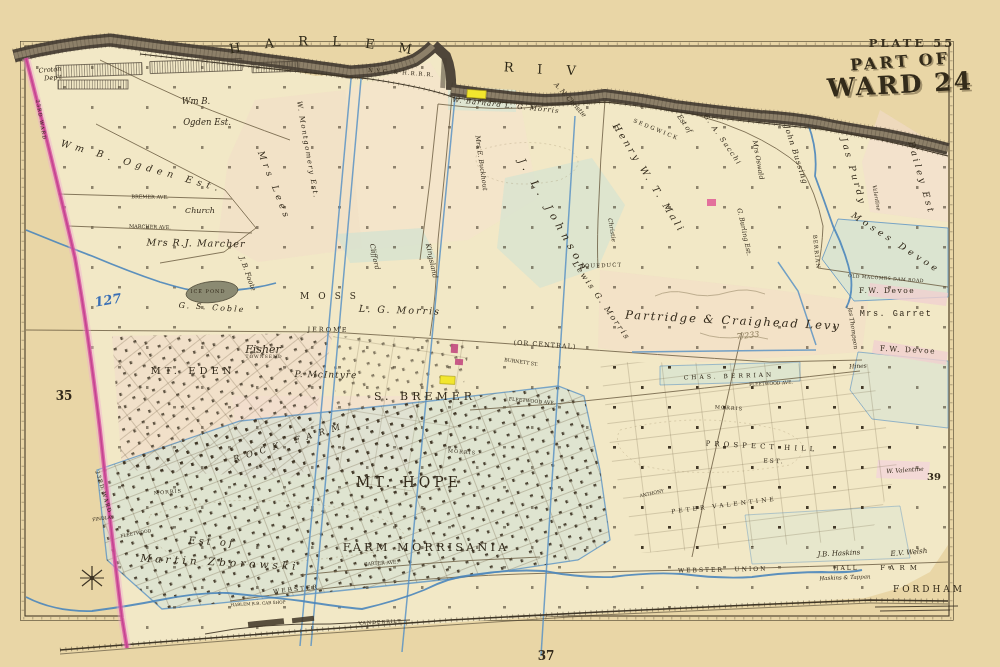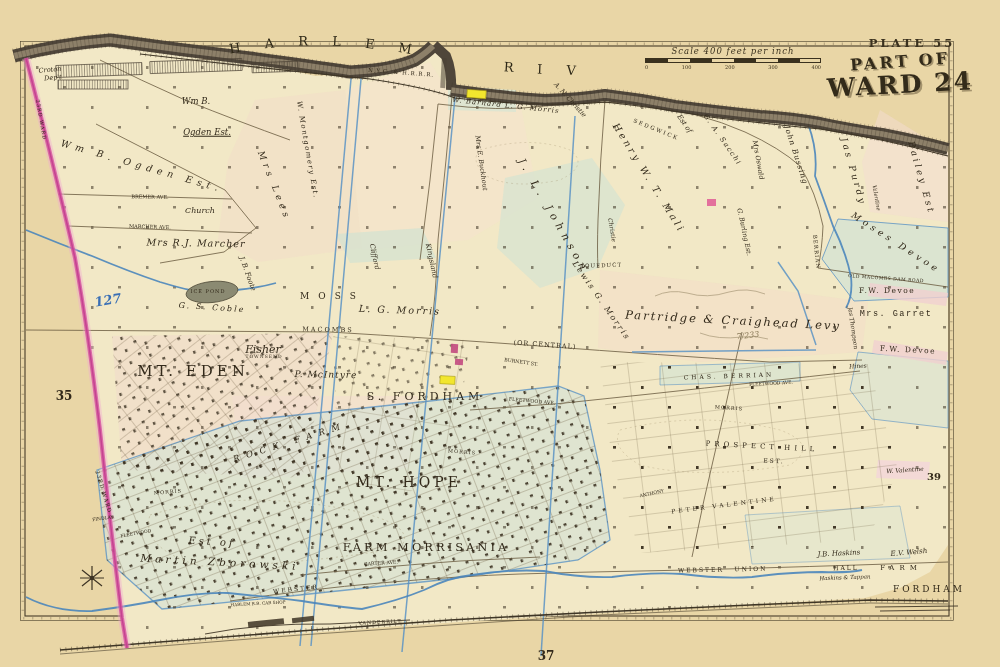--- a/index.html
+++ b/index.html
@@ -200,48 +200,48 @@
   <text font-family="DejaVu Serif,serif" font-size="13" letter-spacing="24" word-spacing="42" fill="#2e2817">
     <textPath href="#riverLabelPath">HARLEM RIVER</textPath>
   </text>
   <text x="368" y="72" font-family="DejaVu Serif,serif" font-size="5.5" letter-spacing="1" fill="#32291a" transform="rotate(4 368 72)">N.Y.C. &amp; H.R.R.R.</text>
 </svg>
 
 <div id="label-layer">
       <span class="lbl it" style="left: 50px; top: 70px; font-size: 6.5px; transform: translate(-50%, -50%) rotate(-5deg);">Croton</span>
       <span class="lbl it" style="left: 53px; top: 78px; font-size: 6.5px; transform: translate(-50%, -50%) rotate(-5deg);">Dep't</span>
       <span class="lbl it" style="left: 196px; top: 101px; font-size: 8.5px; transform: translate(-50%, -50%) rotate(0deg);">Wm B.</span>
-      <span class="lbl it" style="left: 207px; top: 132px; font-size: 8.5px; transform: translate(-50%, -50%) rotate(0deg); text-decoration: underline;">Ogden Est.</span>
+      <span class="lbl it" style="left: 207px; top: 122px; font-size: 8.5px; transform: translate(-50%, -50%) rotate(0deg);">Ogden Est.</span>
       <span class="lbl it" style="left: 142px; top: 166px; font-size: 9.5px; letter-spacing: 5px; transform: translate(-50%, -50%) rotate(16deg);">Wm B. Ogden Est.</span>
       <span class="lbl it" style="left: 274px; top: 186px; font-size: 9px; letter-spacing: 4px; transform: translate(-50%, -50%) rotate(68deg);">Mrs Lees</span>
       <span class="lbl it" style="left: 307px; top: 150px; font-size: 7px; letter-spacing: 1.5px; transform: translate(-50%, -50%) rotate(80deg);">W. Montgomery Est.</span>
       <span class="lbl it" style="left: 200px; top: 211px; font-size: 8px; transform: translate(-50%, -50%) rotate(0deg);">Church</span>
       <span class="lbl" style="left: 150px; top: 197px; font-size: 5px; transform: translate(-50%, -50%) rotate(1deg);">BREMER AVE.</span>
       <span class="lbl" style="left: 150px; top: 227px; font-size: 5px; transform: translate(-50%, -50%) rotate(2deg);">MARCHER AVE.</span>
       <span class="lbl it" style="left: 196px; top: 243px; font-size: 9.5px; letter-spacing: 1px; transform: translate(-50%, -50%) rotate(1deg);">Mrs R.J. Marcher</span>
       <span class="lbl blue" style="left: 108px; top: 300px; font-size: 13px; transform: translate(-50%, -50%) rotate(-10deg);">127</span>
       <span class="lbl bold" style="left: 64px; top: 352px; font-size: 12px; transform: translate(-50%, -50%) rotate(0deg);">35</span>
       <span class="lbl" style="left: 41px; top: 120px; font-size: 5px; letter-spacing: 1px; transform: translate(-50%, -50%) rotate(80deg);">23RD WARD</span>
       <span class="lbl" style="left: 103px; top: 492px; font-size: 5.5px; letter-spacing: 1px; transform: translate(-50%, -50%) rotate(73deg);">23RD WARD</span>
       <span class="lbl" style="left: 208px; top: 291px; font-size: 5px; letter-spacing: 1px; transform: translate(-50%, -50%) rotate(0deg);">ICE POND</span>
       <span class="lbl it" style="left: 212px; top: 308px; font-size: 8px; letter-spacing: 2px; transform: translate(-50%, -50%) rotate(4deg);">G. S. Coble</span>
       <span class="lbl it" style="left: 247px; top: 274px; font-size: 7px; transform: translate(-50%, -50%) rotate(70deg);">J. B. Foote</span>
       <span class="lbl" style="left: 316px; top: 296px; font-size: 9px; letter-spacing: 9px; transform: translate(-50%, -50%) rotate(0deg); padding-left: 33px;">MOSS</span>
       <span class="lbl it" style="left: 400px; top: 310px; font-size: 9.5px; letter-spacing: 2px; transform: translate(-50%, -50%) rotate(2deg);">L. G. Morris</span>
       <span class="lbl it" style="left: 431px; top: 261px; font-size: 7px; transform: translate(-50%, -50%) rotate(78deg);">Kingsland</span>
       <span class="lbl it" style="left: 374px; top: 257px; font-size: 7px; transform: translate(-50%, -50%) rotate(78deg);">Clifford</span>
-      <span class="lbl" style="left: 328px; top: 330px; font-size: 6.5px; letter-spacing: 2px; transform: translate(-50%, -50%) rotate(1deg);">MACOMBS</span>
+      <span class="lbl" style="left: 328px; top: 330px; font-size: 6.5px; letter-spacing: 2px; transform: translate(-50%, -50%) rotate(1deg);">JEROME</span>
       <span class="lbl" style="left: 545px; top: 345px; font-size: 6.5px; letter-spacing: 1px; transform: translate(-50%, -50%) rotate(4deg);">(OR CENTRAL)</span>
       <span class="lbl" style="left: 601px; top: 266px; font-size: 5.5px; letter-spacing: 1px; transform: translate(-50%, -50%) rotate(-2deg);">AQUEDUCT</span>
       <span class="lbl it" style="left: 601px; top: 301px; font-size: 8px; letter-spacing: 2px; transform: translate(-50%, -50%) rotate(55deg);">Lewis G. Morris</span>
-      <span class="lbl" style="left: 193px; top: 371px; font-size: 15px; letter-spacing: 4px; transform: translate(-50%, -50%) rotate(0deg);">MT. EDEN</span>
+      <span class="lbl" style="left: 193px; top: 371px; font-size: 10px; letter-spacing: 4px; transform: translate(-50%, -50%) rotate(0deg);">MT. EDEN</span>
       <span class="lbl it" style="left: 263px; top: 349px; font-size: 11px; transform: translate(-50%, -50%) rotate(0deg);">Fisher</span>
       <span class="lbl" style="left: 264px; top: 357px; font-size: 4.5px; letter-spacing: 1px; transform: translate(-50%, -50%) rotate(0deg);">TOWNSEND</span>
       <span class="lbl it" style="left: 326px; top: 375px; font-size: 9px; letter-spacing: 1px; transform: translate(-50%, -50%) rotate(1deg);">P. McIntyre</span>
-      <span class="lbl" style="left: 425px; top: 396px; font-size: 11px; letter-spacing: 4px; transform: translate(-50%, -50%) rotate(0deg);">S. FORDHAM</span>
+      <span class="lbl" style="left: 425px; top: 396px; font-size: 11px; letter-spacing: 4px; transform: translate(-50%, -50%) rotate(0deg);">S. BREMER</span>
       <span class="lbl" style="left: 521px; top: 363px; font-size: 4.8px; transform: translate(-50%, -50%) rotate(8deg);">BURNETT ST.</span>
       <span class="lbl" style="left: 532px; top: 402px; font-size: 4.8px; transform: translate(-50%, -50%) rotate(5deg);">FLEETWOOD AVE.</span>
       <span class="lbl" style="left: 462px; top: 452px; font-size: 5px; letter-spacing: 1px; transform: translate(-50%, -50%) rotate(5deg);">MORRIS</span>
       <span class="lbl" style="left: 409px; top: 482px; font-size: 14px; letter-spacing: 4px; transform: translate(-50%, -50%) rotate(0deg);">MT. HOPE</span>
       <span class="lbl it" style="left: 290px; top: 442px; font-size: 8.5px; letter-spacing: 7px; transform: translate(-50%, -50%) rotate(-17deg);">ROCK FARM</span>
       <span class="lbl" style="left: 426px; top: 548px; font-size: 11.5px; letter-spacing: 3px; transform: translate(-50%, -50%) rotate(0deg);">FARM MORRISANIA</span>
       <span class="lbl" style="left: 381px; top: 564px; font-size: 4.8px; transform: translate(-50%, -50%) rotate(-4deg);">CARTER AVE.</span>
       <span class="lbl" style="left: 296px; top: 589px; font-size: 6px; letter-spacing: 2px; transform: translate(-50%, -50%) rotate(-6deg);">WEBSTER</span>
       <span class="lbl" style="left: 380px; top: 623px; font-size: 4.8px; letter-spacing: 1px; transform: translate(-50%, -50%) rotate(-3deg);">VANDERBILT</span>
       <span class="lbl" style="left: 258px; top: 604px; font-size: 4.2px; transform: translate(-50%, -50%) rotate(-3deg);">HARLEM R.R. CAR SHOP</span>
@@ -292,25 +292,14 @@
       <span class="lbl" style="left: 751px; top: 569px; font-size: 6px; letter-spacing: 2px; transform: translate(-50%, -50%) rotate(-1deg);">UNION</span>
       <span class="lbl" style="left: 846px; top: 568px; font-size: 6px; letter-spacing: 2px; transform: translate(-50%, -50%) rotate(-1deg);">HALL</span>
       <span class="lbl bold" style="left: 546px; top: 612px; font-size: 12px; transform: translate(-50%, -50%) rotate(0deg);">37</span>
       <span class="lbl bold" style="left: 934px; top: 433px; font-size: 10px; transform: translate(-50%, -50%) rotate(0deg);">39</span>
     </div>
 
 <div class="plate-no">PLATE 55</div>
 <div class="title1">PART OF</div>
 <div class="title2">WARD 24</div>
 
-<div class="scalebox">
-  <div class="scalelabel">Scale 400 feet per inch</div>
-  <div class="scalebar"></div>
-  <div class="scaleticks" id="scale-ticks">
-        <span>0</span>
-        <span>100</span>
-        <span>200</span>
-        <span>300</span>
-        <span>400</span>
-      </div>
+
 </div>
 
-</div>
-
 </body></html>

